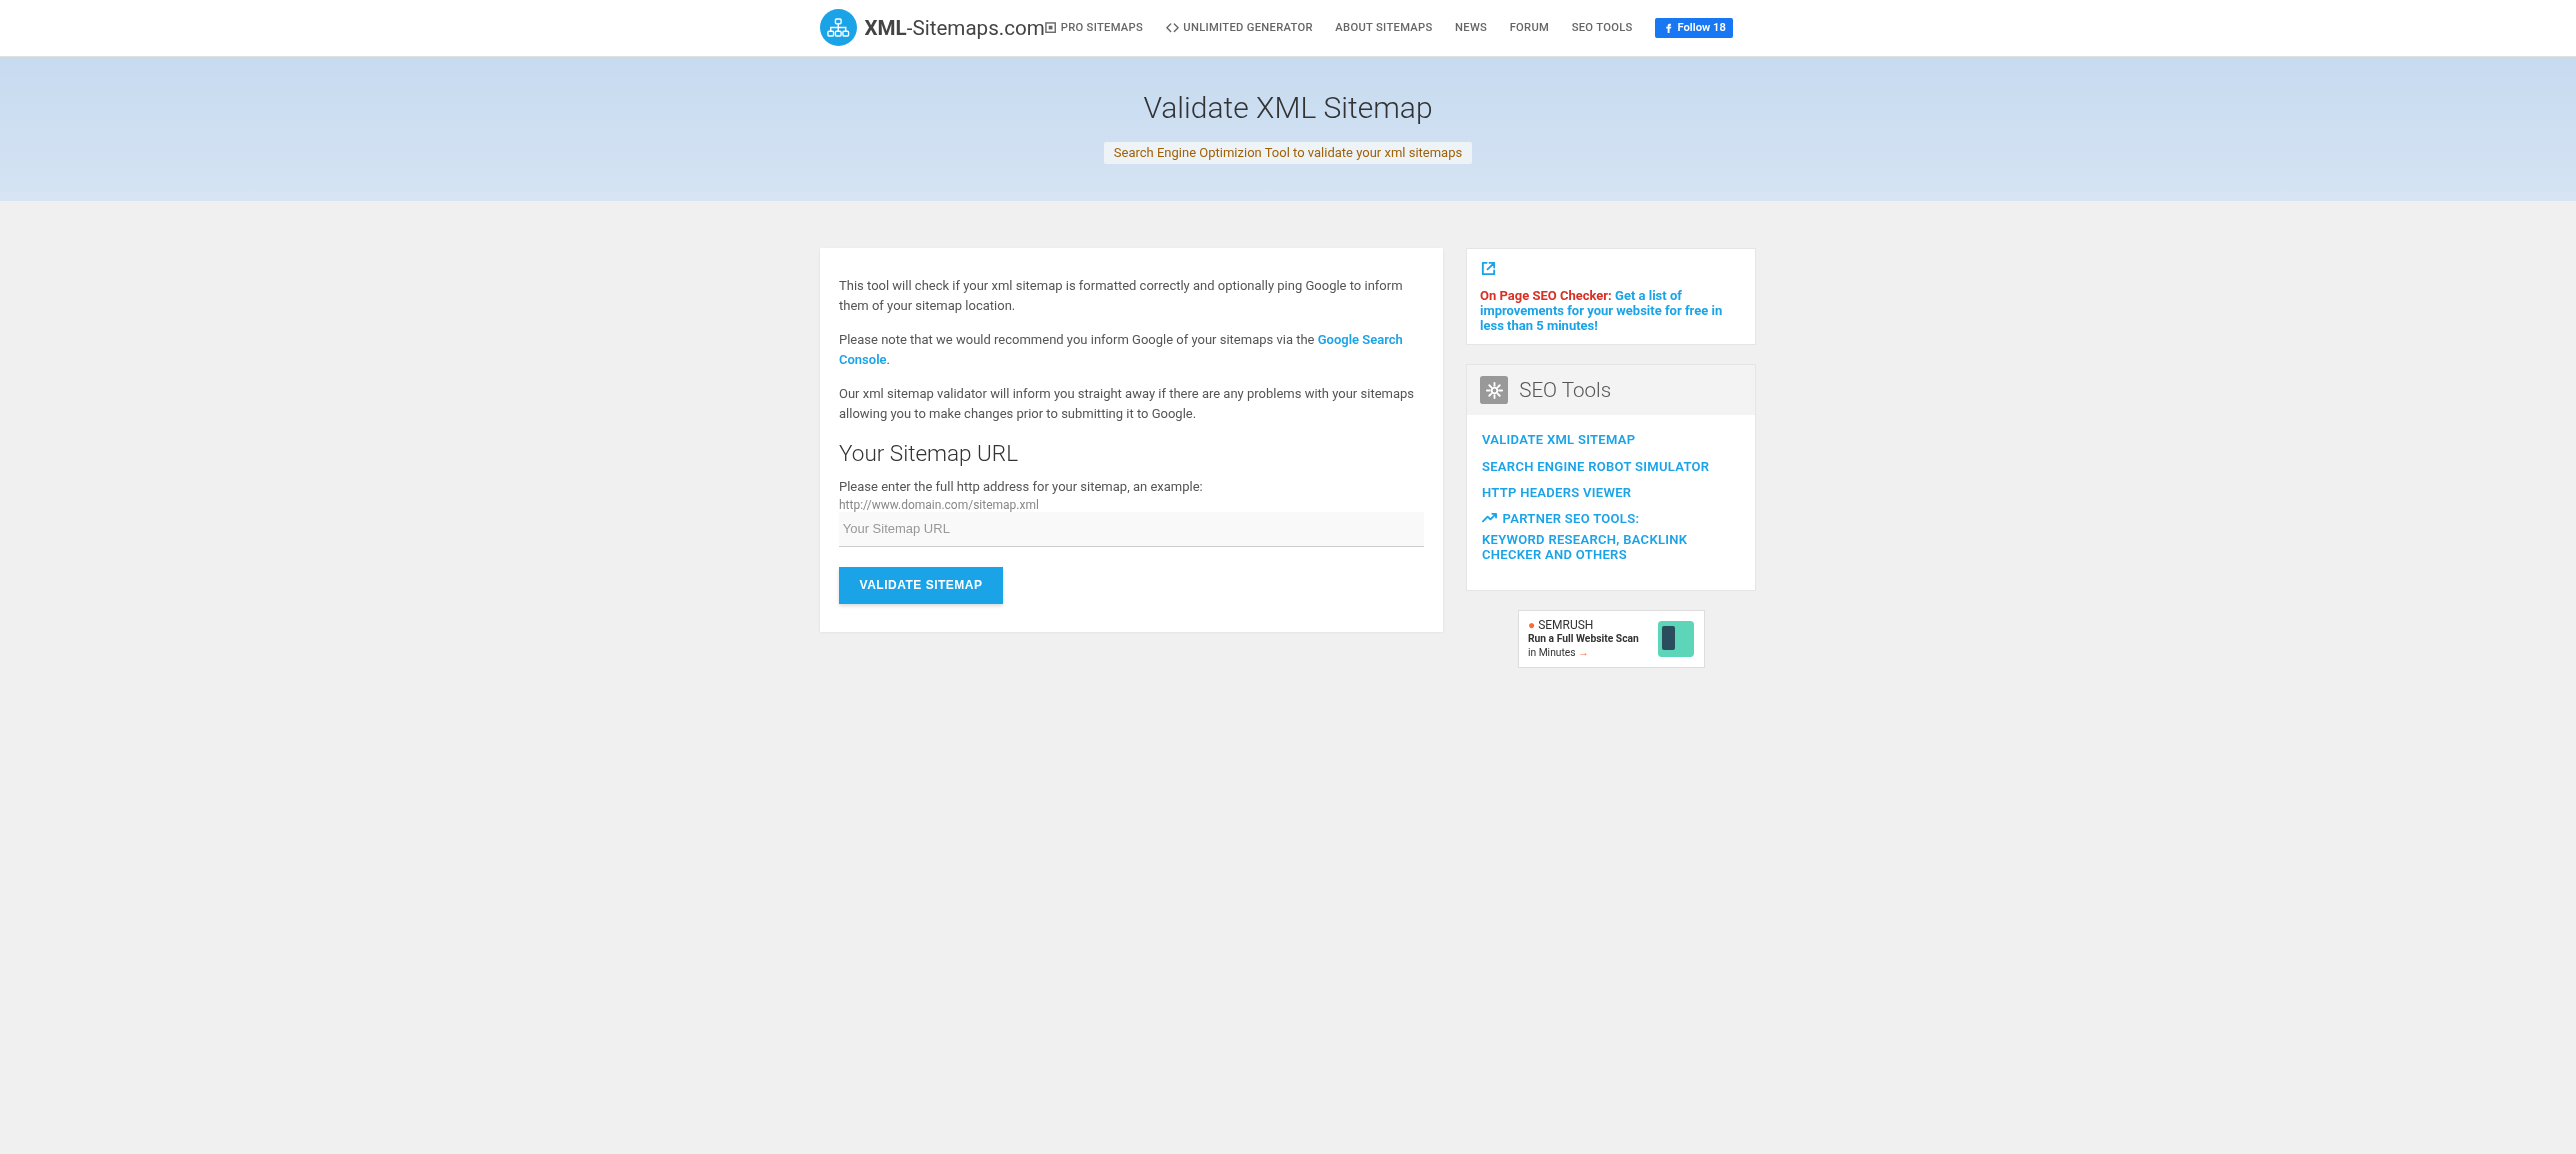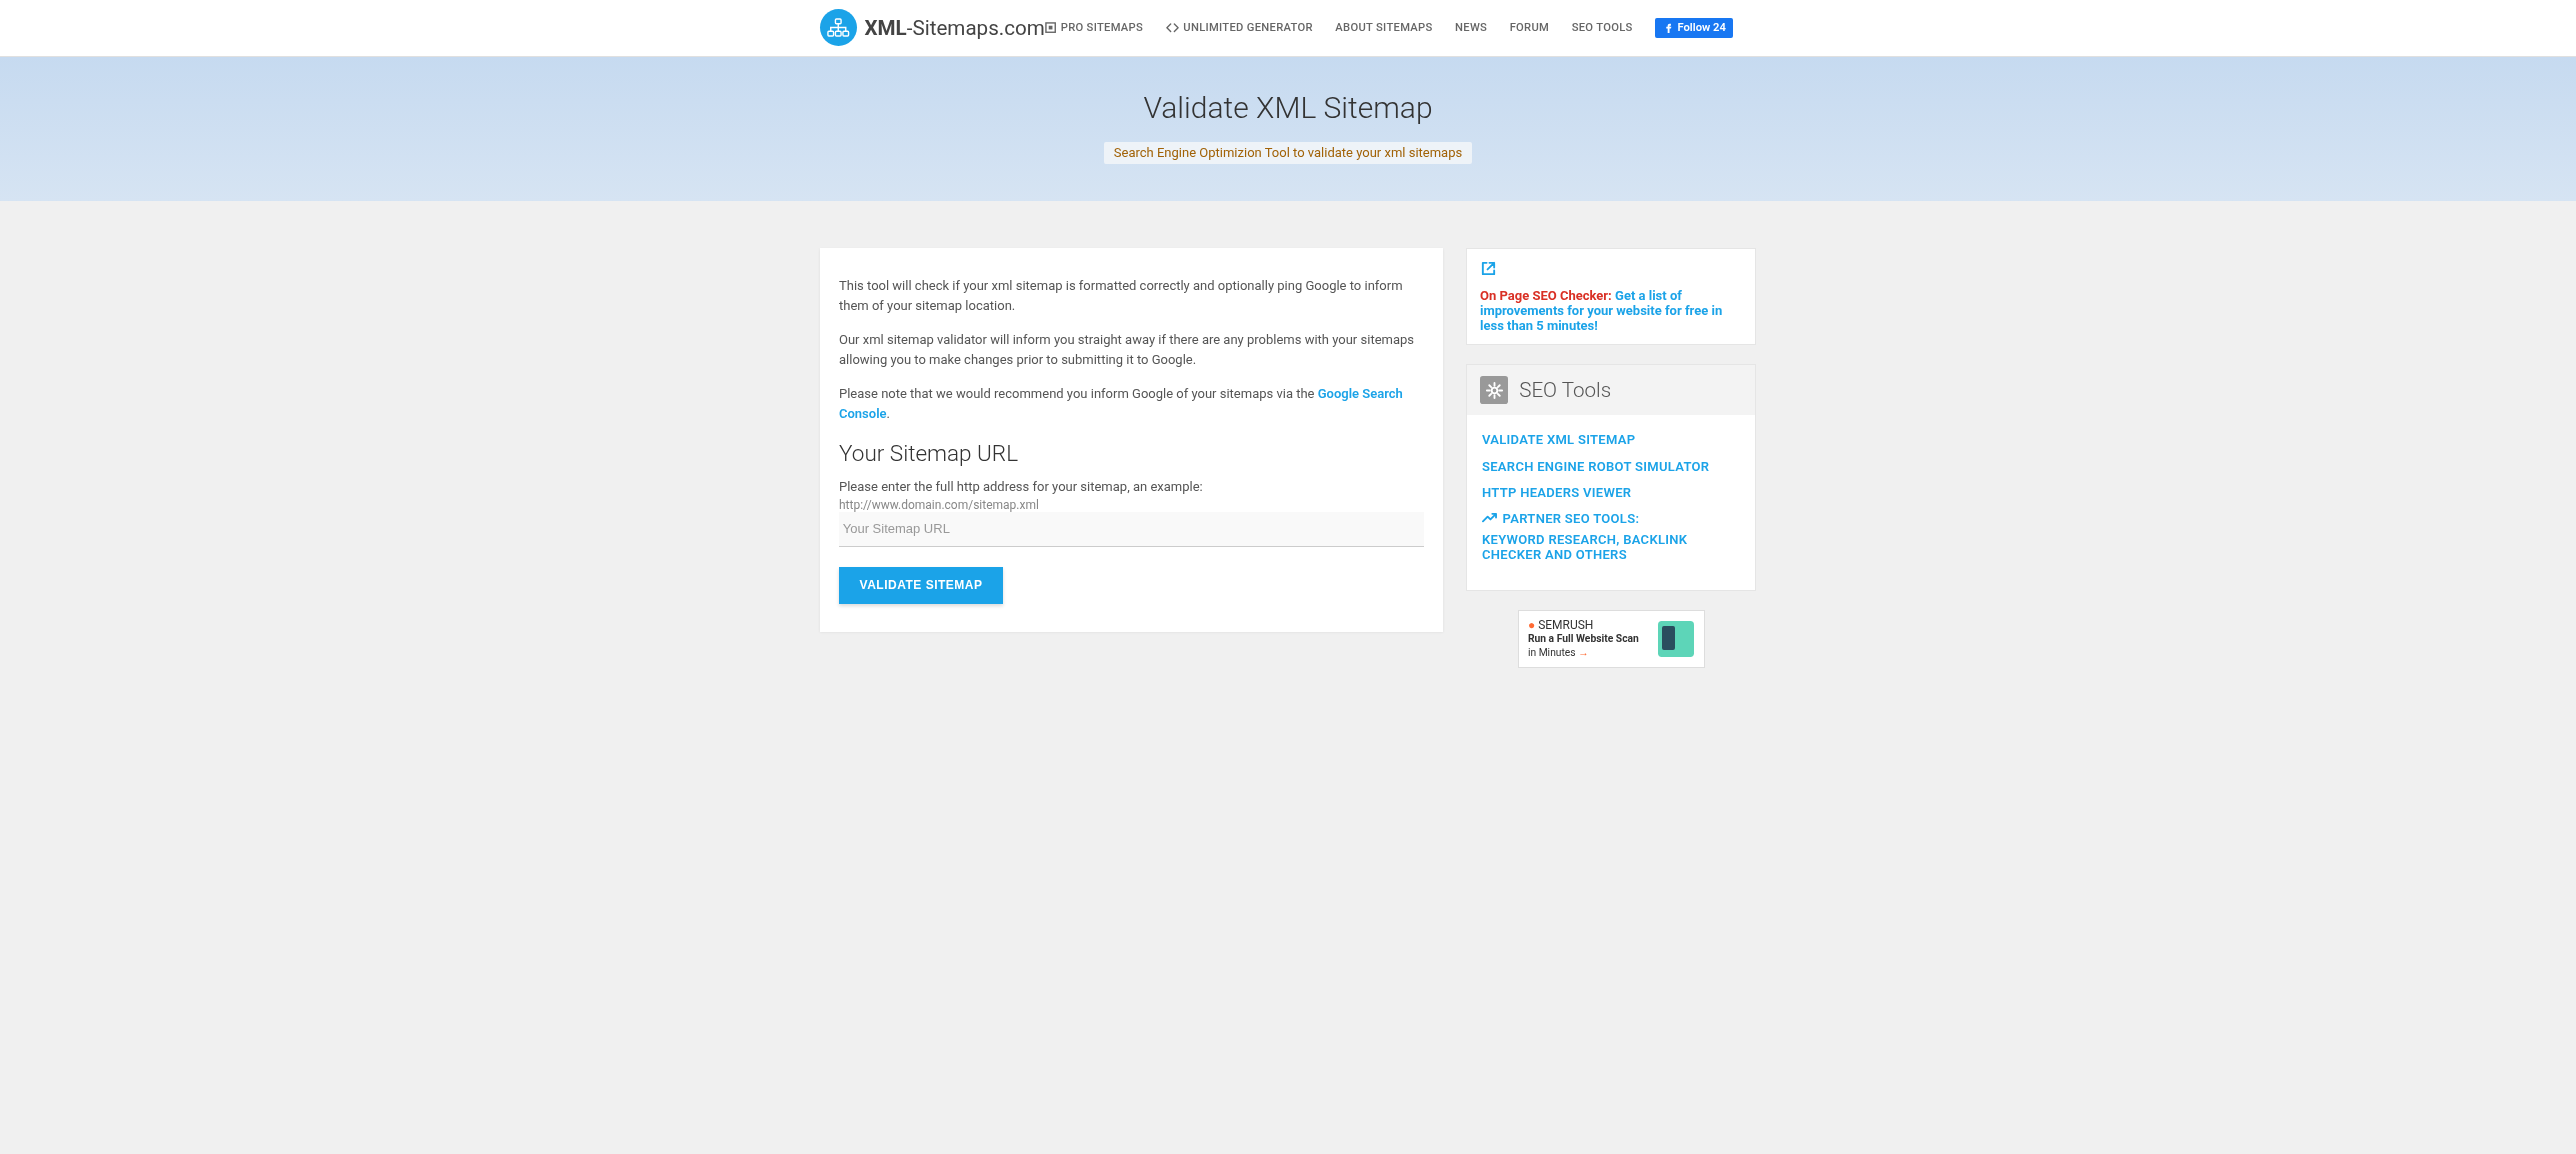--- a/index.html
+++ b/index.html
@@ -103,38 +103,38 @@
       <a class="nav-item">
           <span>FORUM</span>
         </a>
       <a class="nav-item">
           <span>SEO TOOLS</span>
         </a>
       <span class="fb-follow">
         <svg width="11.2" height="11.2" viewBox="0 0 12 12">
             <path d="M7 4 H8.5 V2 H7 C5.9 2 5 2.9 5 4 V5 H3.5 V7 H5 V12 H7 V7 H8.5 L9 5 H7 V4" fill="#fff"></path>
           </svg>
-        <span>Follow 24</span>
+        <span>Follow 18</span>
       </span>
     </nav>
   </div>
 </header>
 
 <section class="hero">
   <h1 class="hero-title">Validate XML Sitemap</h1>
   <div class="hero-sub">Search Engine Optimizion Tool to validate your xml sitemaps</div>
 </section>
 
 <div class="container">
   <main class="main-card">
     <p class="para">This tool will check if your xml sitemap is formatted correctly and optionally ping Google to inform them of your sitemap location.</p>
-    <p class="para">Our xml sitemap validator will inform you straight away if there are any problems with your sitemaps allowing you to make changes prior to submitting it to Google.</p>
     <p class="para">
       <span>Please note that we would recommend you inform Google of your sitemaps via the </span><a class="link">Google Search Console</a><span>.</span>
     </p>
+    <p class="para">Our xml sitemap validator will inform you straight away if there are any problems with your sitemaps allowing you to make changes prior to submitting it to Google.</p>
     <h3 class="sub-title">Your Sitemap URL</h3>
     <p class="label-text">Please enter the full http address for your sitemap, an example:</p>
     <p class="example-text">http://www.domain.com/sitemap.xml</p>
     <input type="text" class="url-input" placeholder="Your Sitemap URL" style="">
     <button class="btn-validate">VALIDATE SITEMAP</button>
   </main>
 
   <aside class="sidebar">
     <div class="promo-card">
       <span class="promo-icon">

